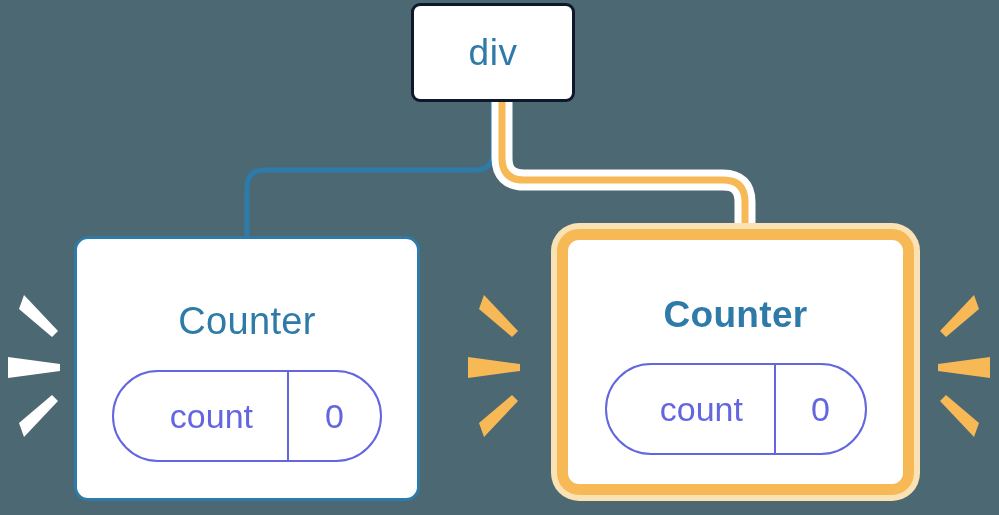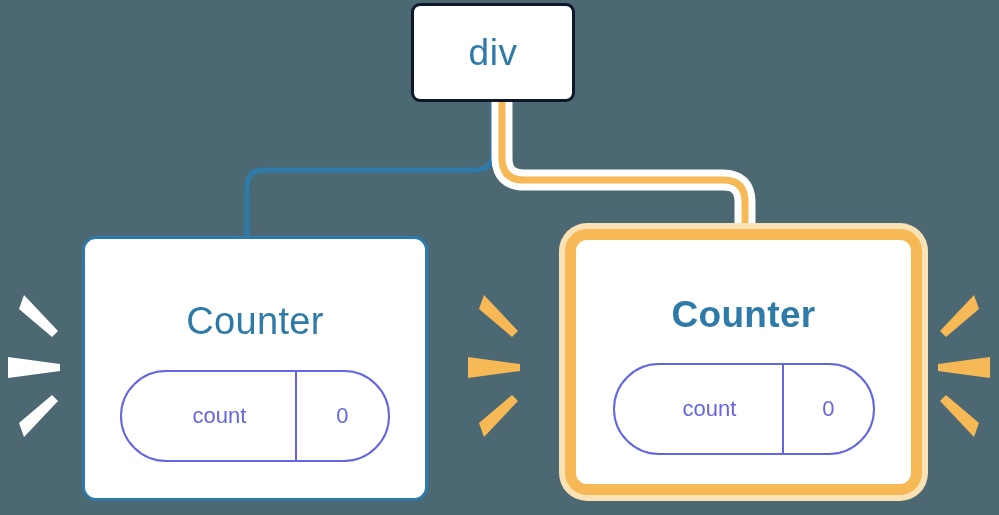--- a/index.html
+++ b/index.html
@@ -54,21 +54,20 @@
     font-size: 37px;
     color: #2e7aa8;
     letter-spacing: 0.5px;
     line-height: 1;
   }
 
   
   .counter-node {
     border-radius: 14px;
     padding-top: 26px;
-    margin-left: 8px;
   }
   #counter-left {
     left: 74px;
     top: 236px;
     width: 346px;
     height: 265px;
     border: 3px solid #2e7aa8;
   }
   #counter-right {
     left: 557px;
@@ -105,21 +104,21 @@
   }
   #counter-left .state-pill { width: 270px; }
   #counter-right .state-pill { width: 262px; }
 
   .state-key,
   .state-value {
     display: flex;
     align-items: center;
     justify-content: center;
     color: #6366e0;
-    font-size: 22px;
+    font-size: 34px;
     line-height: 1;
     box-sizing: border-box;
   }
   .state-key {
     flex: 0 0 65%;
     padding-left: 22px;
   }
   .state-value {
     flex: 1 1 auto;
     border-left: 2px solid #6366e0;

